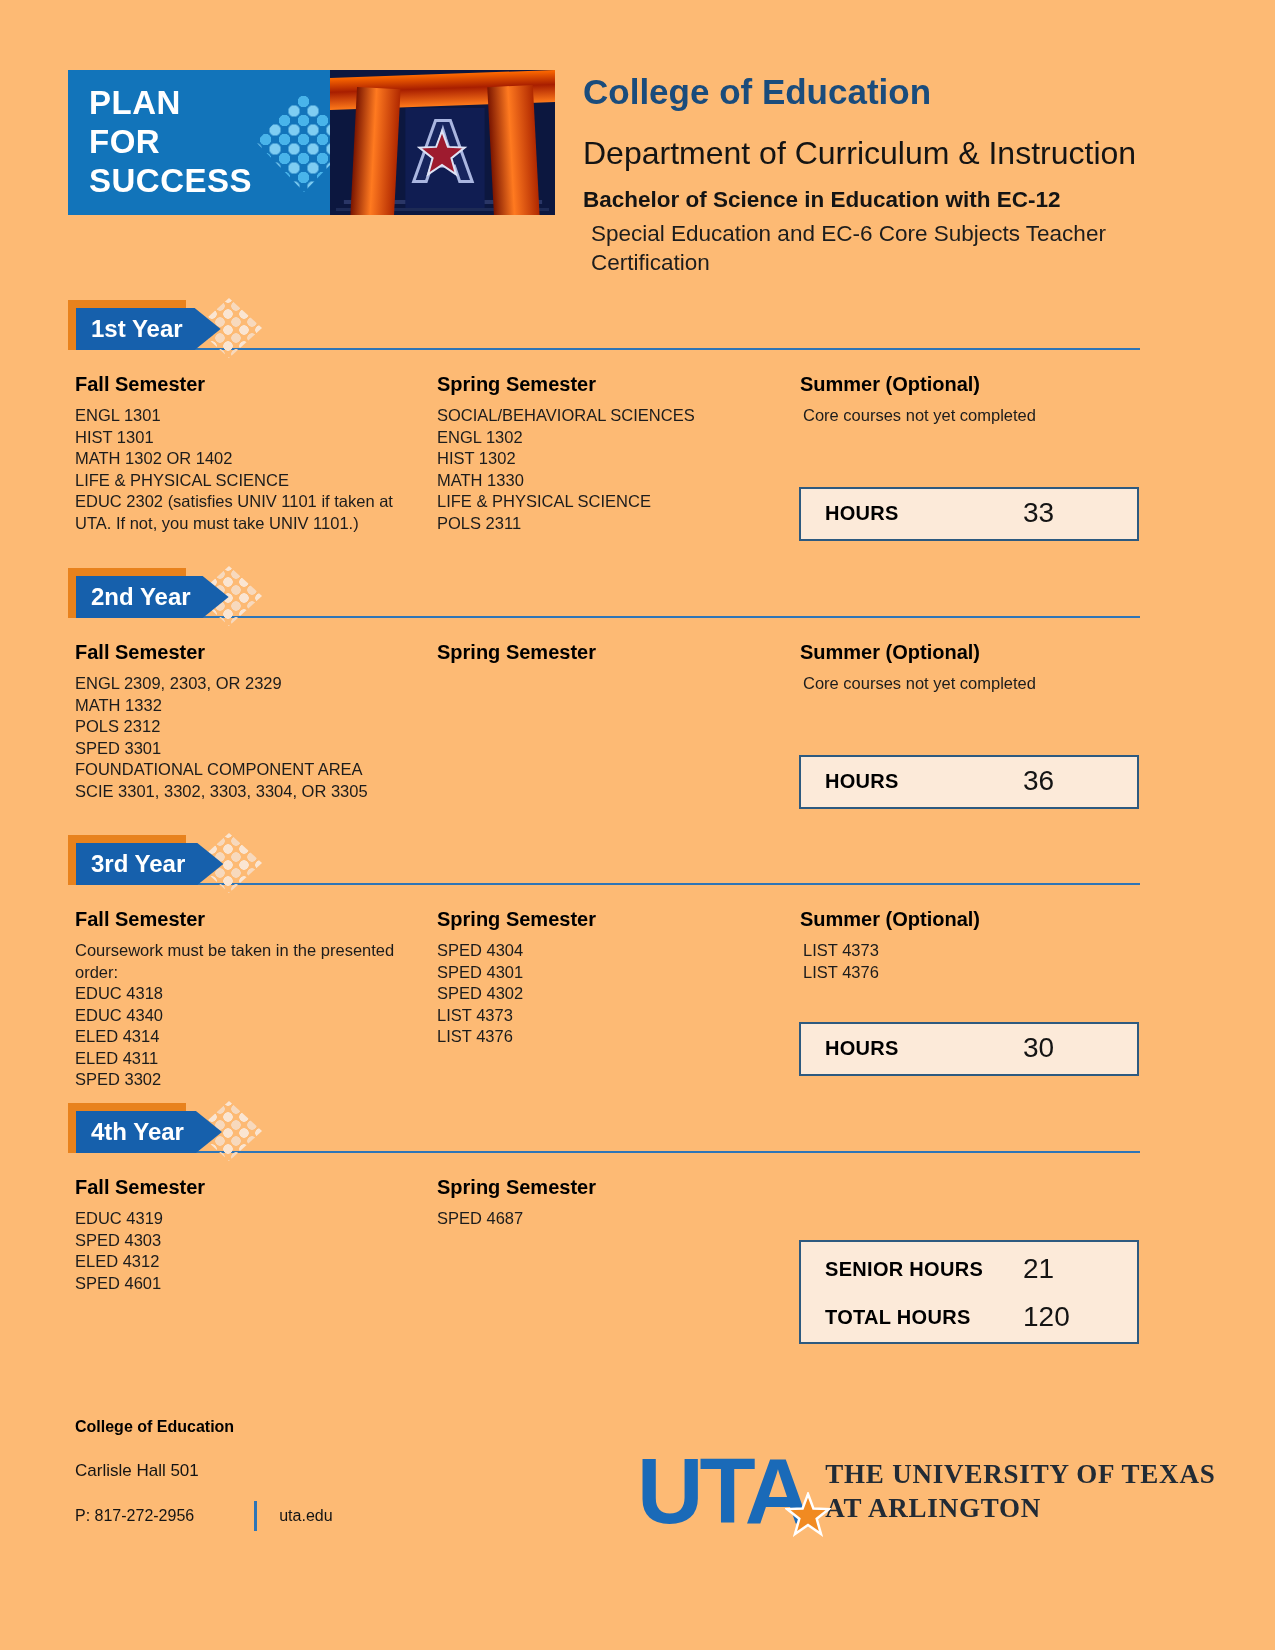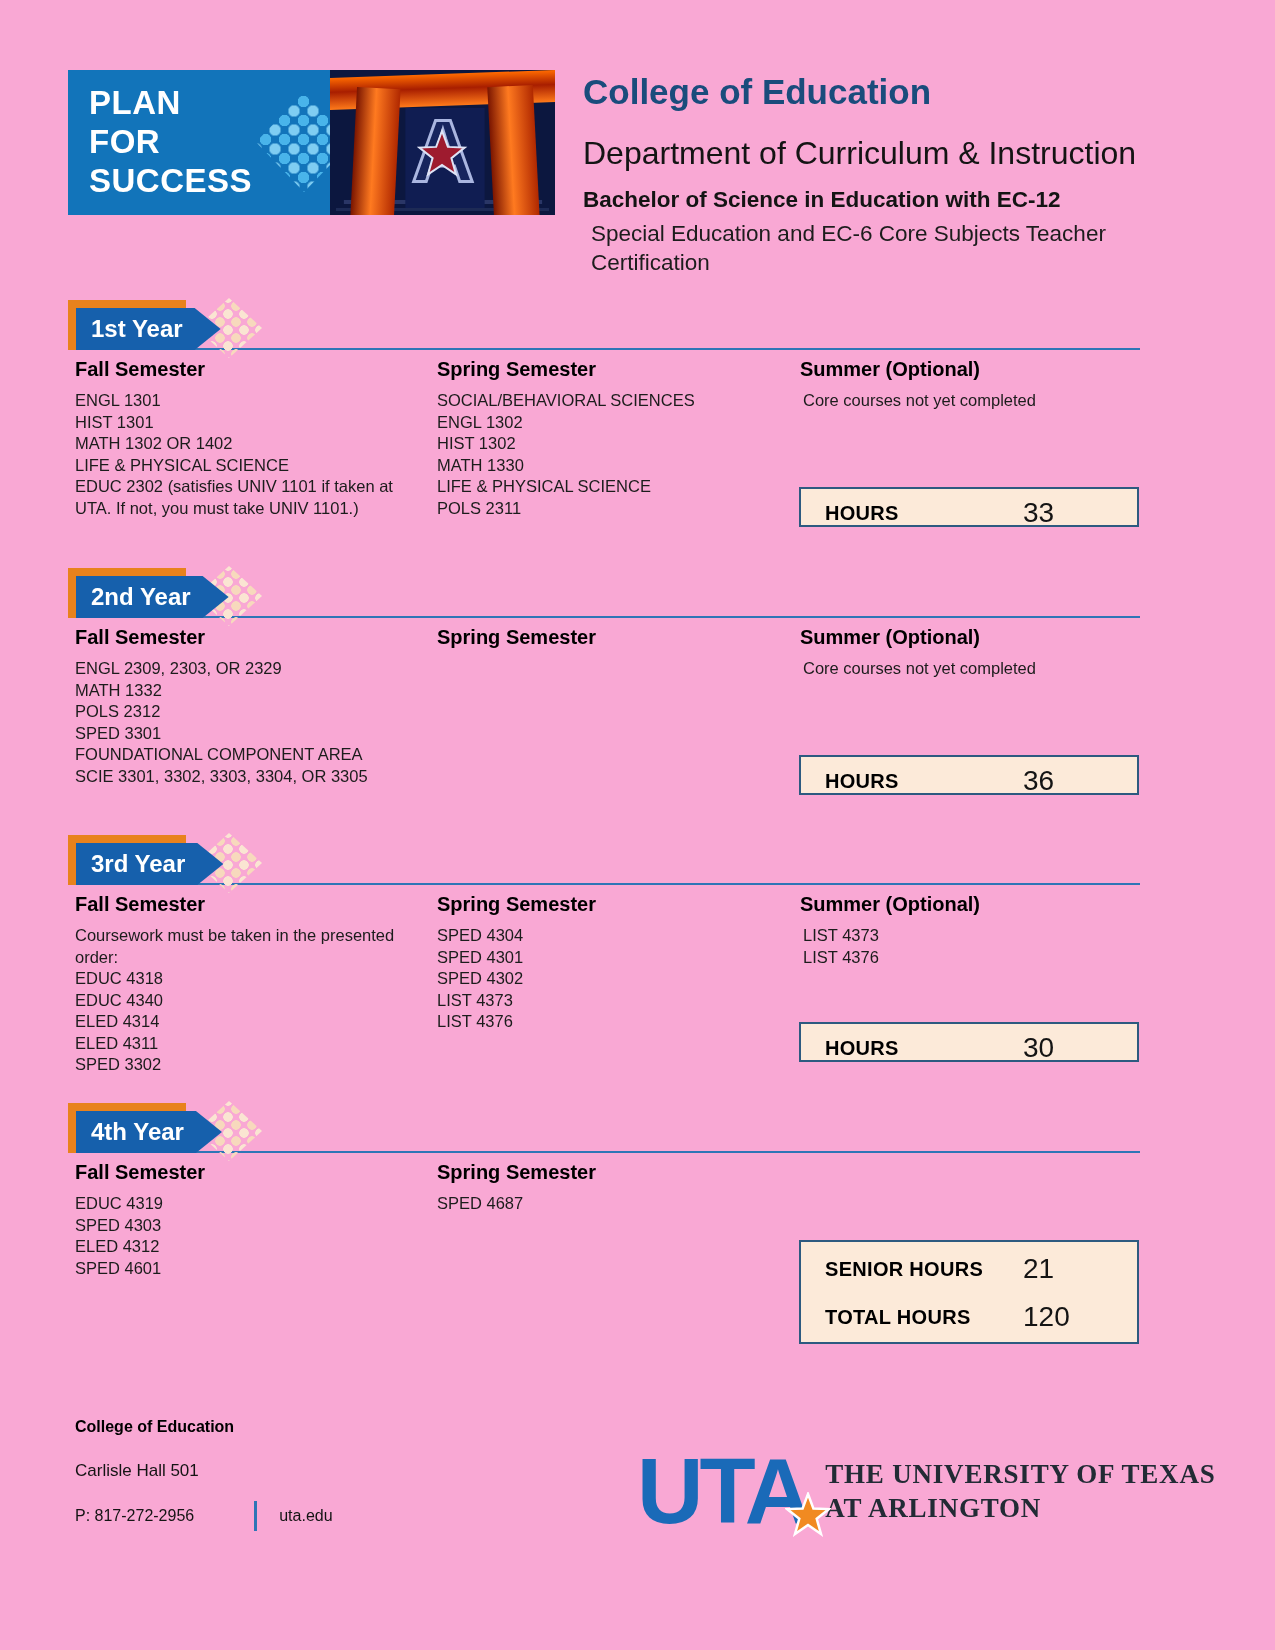--- a/index.html
+++ b/index.html
@@ -1,17 +1,17 @@
 <!DOCTYPE html>
 <html><head>
 <meta charset="utf-8">
 <style>
   html,body { margin:0; padding:0; background:#ffffff; }
   #page {
-    position:relative; width:1275px; height:1650px; background:#f9a8d4;
+    position:relative; width:1275px; height:1650px; background:#fdba74;
     font-family:"Liberation Sans", sans-serif; color:#1c1c1c; overflow:hidden;
   }
 
   
   .banner { position:absolute; left:68px; top:70px; width:487px; height:145px; display:flex; }
   .banner-blue { position:relative; width:262px; height:100%; background:#1274ba; overflow:hidden; }
   .banner-title {
     position:relative; z-index:2; margin:14px 0 0 21px; color:#ffffff;
     font-size:33px; font-weight:bold; line-height:1.18; letter-spacing:0.5px;
   }
@@ -48,33 +48,33 @@
     background-position:0 0, 8px 8px;
     clip-path:polygon(0 50%, 50% 0, 100% 50%, 50% 100%);
   }
   .badge-blue {
     position:absolute; left:8px; top:8px; height:42px; z-index:2;
     background:#1660ac; color:#ffffff; font-size:24px; font-weight:bold;
     display:flex; align-items:center; padding:0 38px 0 15px; white-space:nowrap;
     clip-path:polygon(0 0, calc(100% - 26px) 0, 100% 50%, calc(100% - 26px) 100%, 0 100%);
   }
 
-  .col { position:absolute; top:58px; width:350px; }
+  .col { position:absolute; top:73px; width:350px; }
   .col-fall { left:7px; width:345px; }
   .col-spring { left:369px; width:345px; }
   .col-summer { left:732px; width:340px; }
   .col-title { font-size:20px; font-weight:bold; color:#000000; margin:0 0 9px 0; }
   .course-item { font-size:16.5px; line-height:21.5px; color:#1c1c1c; }
   .col-summer .course-item { padding-left:3px; }
 
   .hours-box {
     position:absolute; left:731px; width:340px; box-sizing:border-box;
     background:#fcead9; border:2px solid #2d5a80;
   }
-  .hours-single { height:40px; }
+  .hours-single { height:54px; }
   .hours-double { height:104px; padding:3px 0; }
   .hours-row { position:relative; height:48px; display:flex; align-items:center; padding-left:24px; }
   .hours-single .hours-row { height:48px; }
   .hours-label { font-size:20px; font-weight:bold; color:#000000; letter-spacing:0.3px; }
   .hours-value { position:absolute; left:222px; font-size:28px; color:#141414; }
 
   
   .footer-left { position:absolute; left:75px; top:1418px; }
   .footer-college { font-size:16px; font-weight:bold; color:#000000; }
   .footer-address { font-size:17px; color:#141414; margin-top:25px; }

